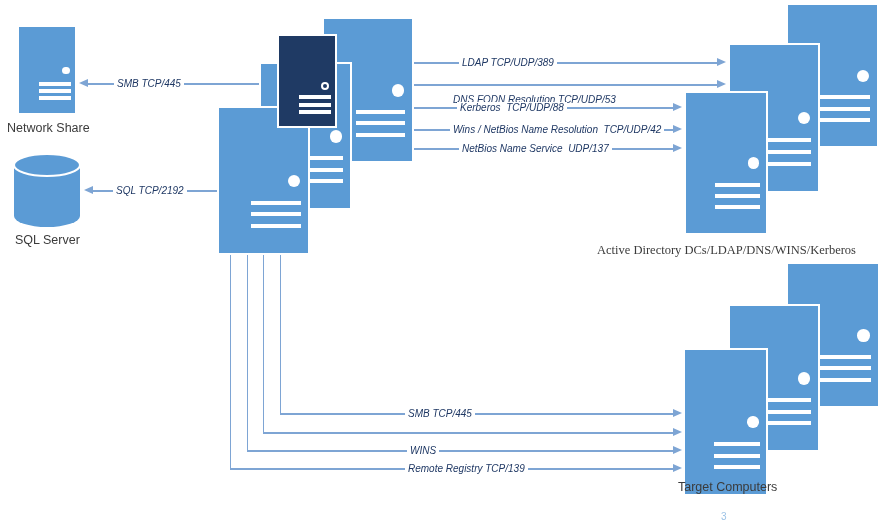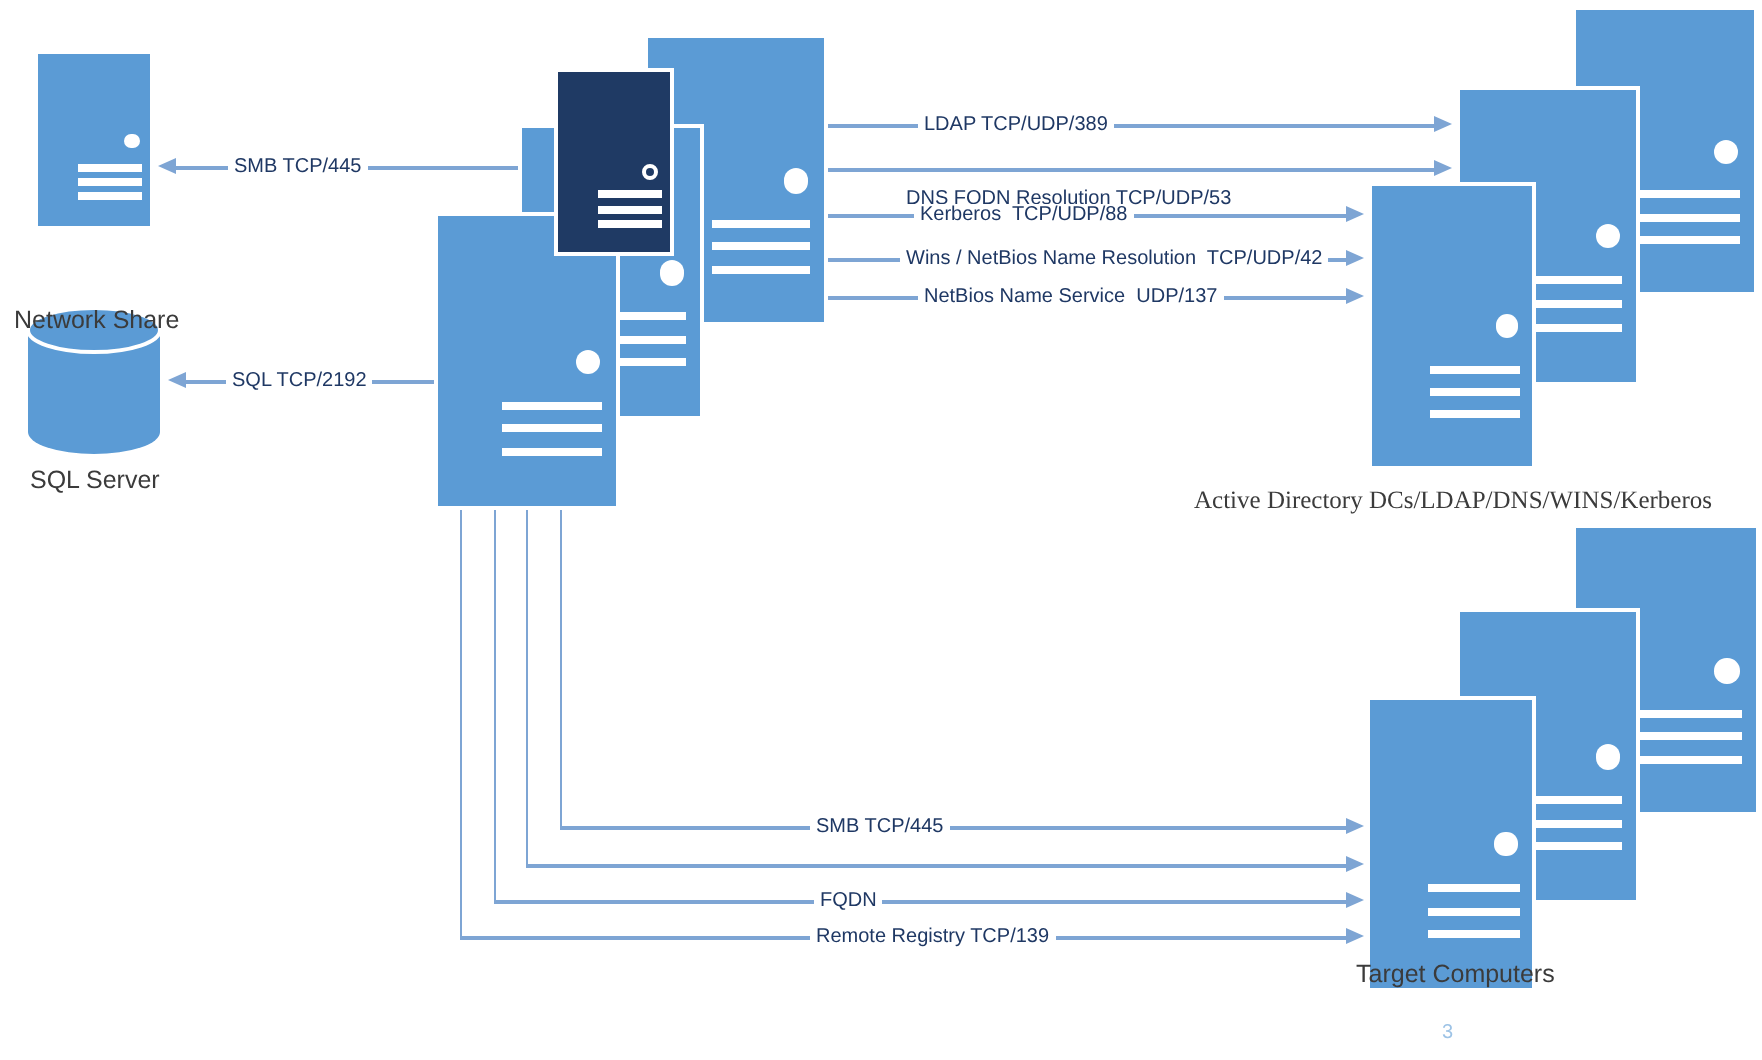--- a/index.html
+++ b/index.html
@@ -34,21 +34,21 @@
   .server.dark .b1{top:66%;} .server.dark .b2{top:74%;} .server.dark .b3{top:82%;}
   
   .hline{position:absolute;height:1.5px;background:var(--connector-blue);z-index:0;}
   .vline{position:absolute;width:1.5px;background:var(--connector-blue);z-index:0;}
   .arr{position:absolute;width:0;height:0;z-index:0;}
   .arr-r{border-top:4.5px solid transparent;border-bottom:4.5px solid transparent;border-left:9px solid var(--connector-blue);}
   .arr-l{border-top:4.5px solid transparent;border-bottom:4.5px solid transparent;border-right:9px solid var(--connector-blue);}
   .conn-label{
     position:absolute;z-index:6;transform:translateY(-50%);
     font-size:10px;line-height:12px;color:var(--connector-text);
-    background:#fff;padding:0 3px;white-space:pre;
+    background:#fff;padding:0 3px;white-space:pre;font-style:italic;
   }
   
   .node-label{
     position:absolute;z-index:6;font-size:12.5px;line-height:15px;
     color:var(--node-text);white-space:pre;
   }
   .center-label{text-align:center;}
   .page-marker{
     position:absolute;z-index:6;font-size:10px;color:var(--page-marker-blue);
   }
@@ -95,21 +95,21 @@
   <div class="vline" style="left:229.5px;top:250px;height:218px;"></div>
   <div class="hline" style="left:229.5px;top:468px;width:444px;"></div>
   <div class="arr arr-r" style="left:673px;top:464px;"></div>
 
   <div class="server" style="left:17px;top:25px;width:60px;height:90px;z-index:2;">
     <span class="srv-dot"></span>
     <span class="srv-bar b1"></span>
     <span class="srv-bar b2"></span>
     <span class="srv-bar b3"></span>
   </div>
-  <div class="node-label" style="left:7px;top:121px;margin-top:32px;">Network Share</div>
+  <div class="node-label" style="left:7px;top:121px;">Network Share</div>
 
   <svg class="cylinder" style="left:12px;top:152px;" width="70" height="76" viewBox="0 0 70 76">
     <path d="M2,13 v51 a33,11 0 0 0 66,0 V13 Z" fill="#5B9BD5"></path>
     <ellipse cx="35" cy="13" rx="33" ry="11" fill="#5B9BD5" stroke="#ffffff" stroke-width="2"></ellipse>
   </svg>
   <div class="node-label" style="left:15px;top:233px;">SQL Server</div>
 
   <div class="server" style="left:322px;top:17px;width:92px;height:146px;z-index:2;">
     <span class="srv-dot"></span>
     <span class="srv-bar b1"></span>
@@ -181,16 +181,16 @@
   <div class="conn-label" style="left:114px;top:84px;">SMB TCP/445</div>
   <div class="conn-label" style="left:113px;top:191px;">SQL TCP/2192</div>
 
   <div class="conn-label" style="left:459px;top:63px;">LDAP TCP/UDP/389</div>
   <div class="conn-label" style="left:450px;top:100px;">DNS FQDN Resolution TCP/UDP/53</div>
   <div class="conn-label" style="left:457px;top:108px;">Kerberos  TCP/UDP/88</div>
   <div class="conn-label" style="left:450px;top:130px;text-align:center;">Wins / NetBios Name Resolution  TCP/UDP/42</div>
   <div class="conn-label" style="left:459px;top:149px;">NetBios Name Service  UDP/137</div>
 
   <div class="conn-label" style="left:405px;top:414px;">SMB TCP/445</div>
-  <div class="conn-label" style="left:407px;top:451px;">FQDN</div>
+  <div class="conn-label" style="left:407px;top:451px;">WINS</div>
   <div class="conn-label" style="left:405px;top:469px;">Remote Registry TCP/139</div>
 
 </div>
 
 </body></html>

